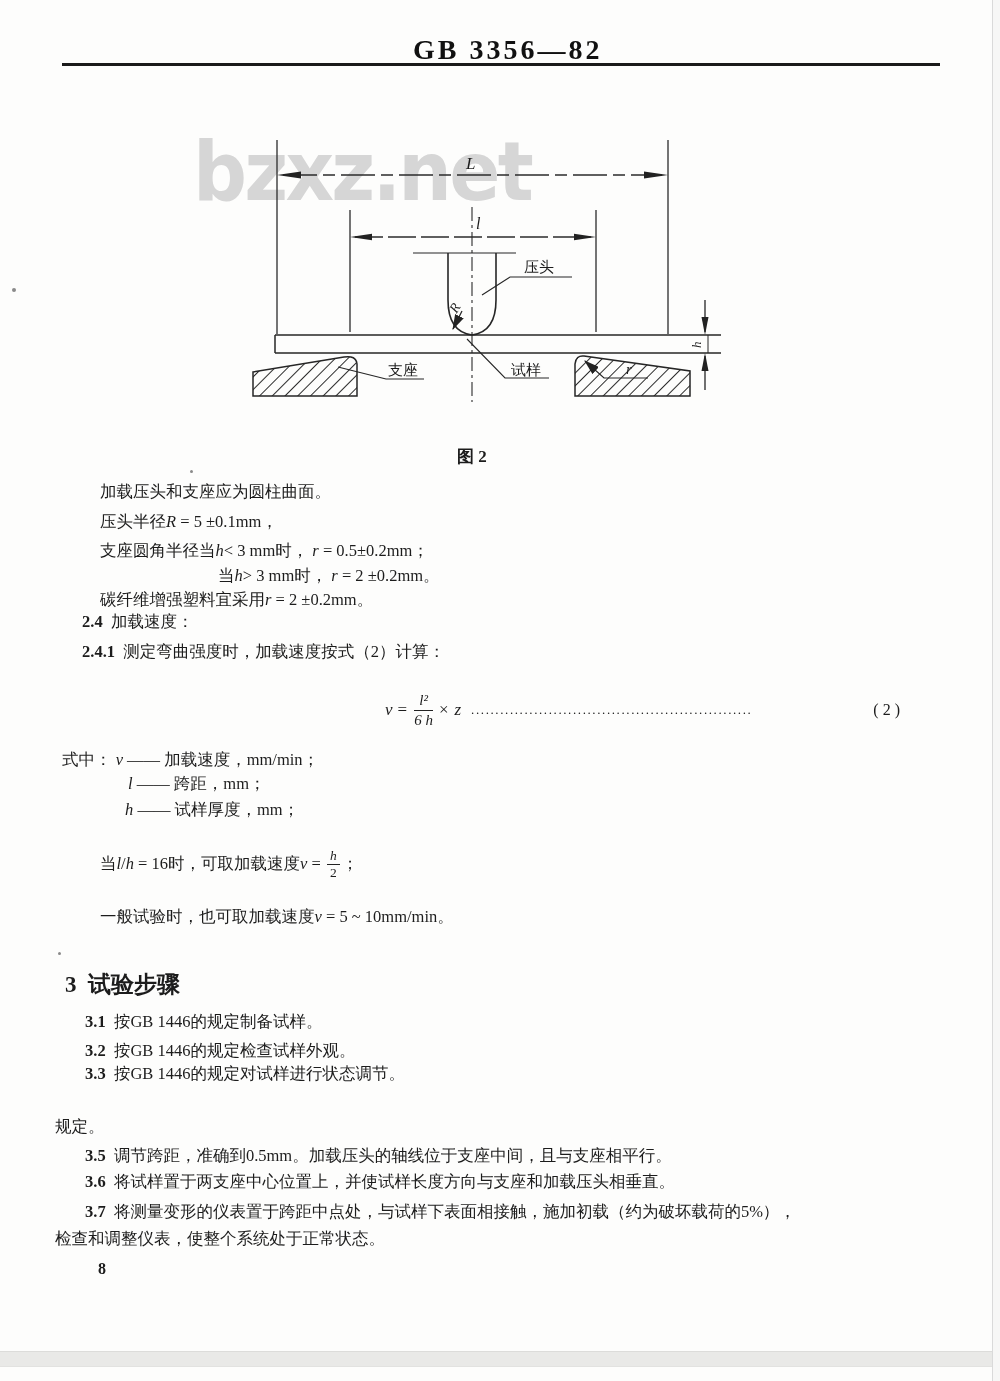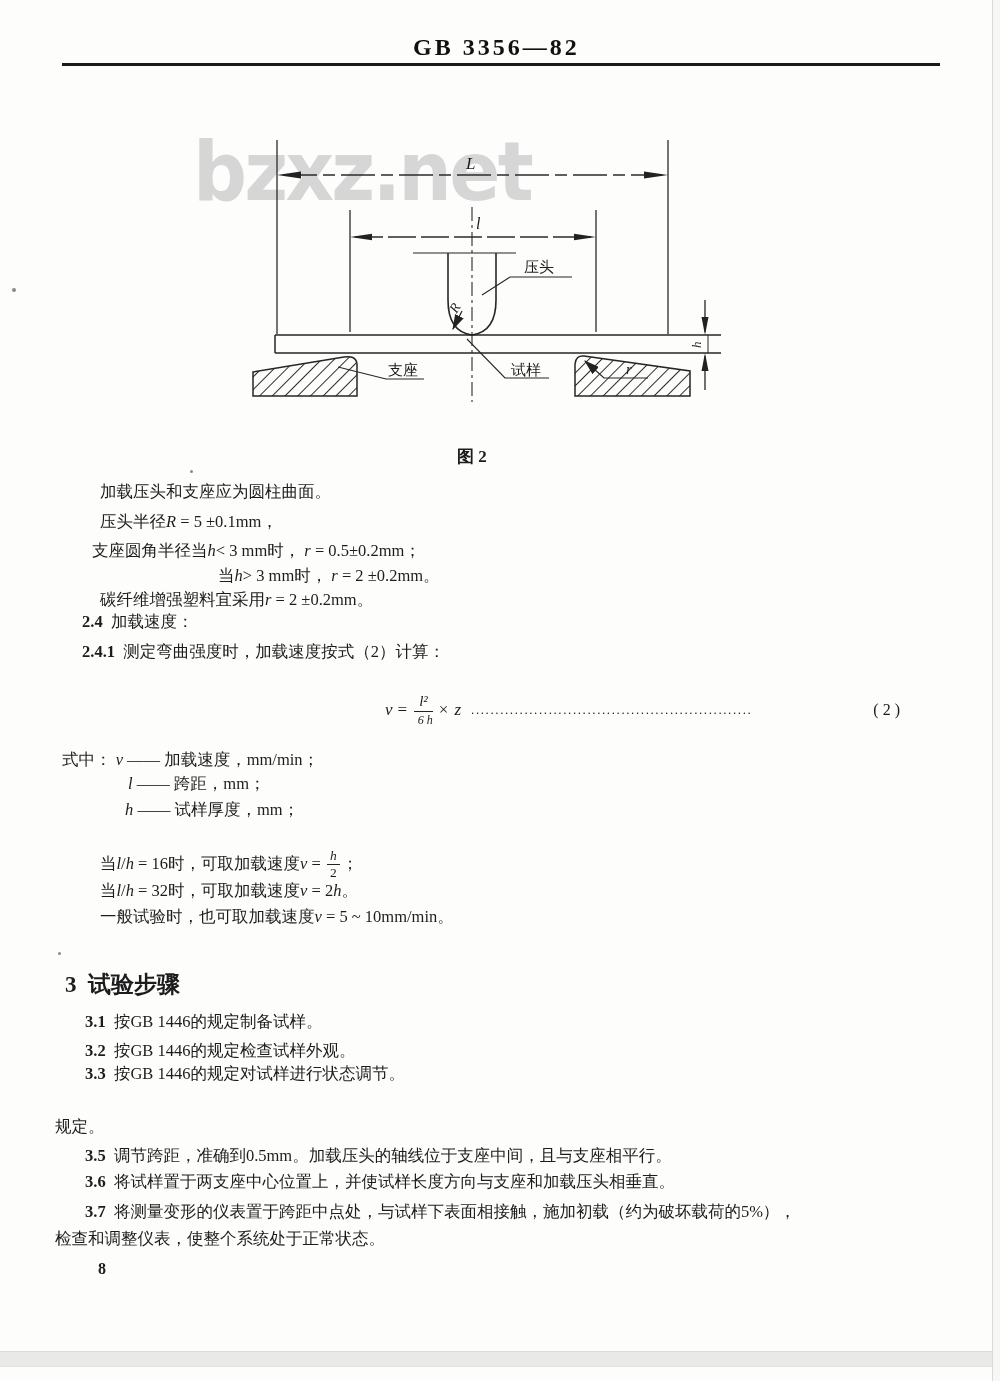--- a/index.html
+++ b/index.html
@@ -2,21 +2,21 @@
 <html><head>
 <meta charset="utf-8">
 <style>
   html,body{margin:0;padding:0;background:#777;}
   .page{
     position:relative;width:1000px;height:1381px;margin:0 auto;
     background:#fdfdfc;overflow:hidden;
     font-family:"Liberation Serif","DejaVu Serif",serif;color:#1c1c1c;
   }
   .hdr{
-    position:absolute;left:413px;top:34px;font-size:24px;font-weight:bold;
+    position:absolute;left:413px;top:34px;font-size:28px;font-weight:bold;
     letter-spacing:3px;color:#111;
   }
   .hrule{position:absolute;left:62px;top:63px;width:878px;height:3px;background:#1a1a1a;}
   .watermark{
     position:absolute;left:193px;top:124px;
     font-family:"DejaVu Sans","Liberation Sans",sans-serif;font-weight:bold;
     font-size:82px;letter-spacing:-3px;color:#d6d6d6;
     transform:scaleX(.92);transform-origin:left top;white-space:nowrap;
   }
   svg.fig{position:absolute;left:0;top:0;}
@@ -30,21 +30,21 @@
   .sfrac .fd{display:block;font-size:13.5px;padding-top:1px;line-height:1.05;}
   .sec{font-size:23px;}
   .formula{
     position:absolute;left:385px;top:686px;width:515px;height:48px;
     display:flex;align-items:center;font-size:17px;
   }
   .formula .it{font-style:italic;}
   .formula .eq{margin:0 7px 0 5px;}
   .formula .bfrac{display:inline-block;text-align:right;line-height:1;}
   .formula .bfrac .fn{display:block;font-size:15px;font-style:italic;border-bottom:1.4px solid #222;padding:0 5px 2px;}
-  .formula .bfrac .fd{display:block;font-size:12px;font-style:italic;padding-top:2px;}
+  .formula .bfrac .fd{display:block;font-size:15px;font-style:italic;padding-top:2px;}
   .formula .times{margin:0 6px;}
   .formula .dots{flex:1;overflow:hidden;white-space:nowrap;font-size:13px;letter-spacing:1.6px;margin:0 4px 0 10px;color:#222;}
   .formula .eqnum{font-size:16px;white-space:pre;}
   .pageno{position:absolute;left:98px;top:1260px;font-size:16px;font-weight:bold;}
   .botbar{position:absolute;left:0;top:1351px;width:1000px;height:14px;background:#e9e9e7;border-top:1px solid #dcdcda;border-bottom:1px solid #e2e2e0;}
   .edge-r{position:absolute;left:992px;top:0;width:1px;height:1381px;background:#dadada;}
   .edge-strip{position:absolute;left:993px;top:0;width:7px;height:1381px;background:#f7f7f6;}
   .speck{position:absolute;background:#8a8a8a;border-radius:50%;}
 </style>
 </head>
@@ -133,21 +133,21 @@
       <line x1="705" y1="390" x2="705" y2="356"></line>
       <polygon points="705,353 701.5,371 708.5,371" fill="#222" stroke="none"></polygon>
     </g>
     <text x="694" y="349" font-size="13" font-style="italic" fill="#1c1c1c" transform="rotate(-90 697 345)">h</text>
 
     <text class="caption" x="457" y="462" font-size="17" font-weight="bold" fill="#1c1c1c">图 2</text>
   </svg>
 
   <div class="line" style="left:100px;top:481px"><span>加载压头和支座应为圆柱曲面。</span></div>
   <div class="line" style="left:100px;top:511px"><span>压头半径</span><span class="it">R</span><span> = 5 ±0.1mm，</span></div>
-  <div class="line" style="left:92px;top:540px"><span>支座圆角半径当</span><span class="it">h</span><span>&lt; 3 mm时， </span><span class="it">r</span><span> = 0.5±0.2mm；</span></div>
+  <div class="line" style="left:100px;top:540px"><span>支座圆角半径当</span><span class="it">h</span><span>&lt; 3 mm时， </span><span class="it">r</span><span> = 0.5±0.2mm；</span></div>
   <div class="line" style="left:218px;top:565px"><span>当</span><span class="it">h</span><span>&gt; 3 mm时， </span><span class="it">r</span><span> = 2 ±0.2mm。</span></div>
   <div class="line" style="left:100px;top:589px"><span>碳纤维增强塑料宜采用</span><span class="it">r</span><span> = 2 ±0.2mm。</span></div>
   <div class="line" style="left:82px;top:611px"><span class="b">2.4</span><span>  加载速度：</span></div>
   <div class="line" style="left:82px;top:641px"><span class="b">2.4.1</span><span>  测定弯曲强度时，加载速度按式（2）计算：</span></div>
 
   <div class="formula">
     <span class="it">v</span>
     <span class="eq">=</span>
     <span class="bfrac">
       <span class="fn">l²</span>
@@ -156,21 +156,20 @@
     <span class="times">×</span>
     <span class="it">z</span>
     <span class="dots">..........................................................</span>
     <span class="eqnum">( 2 )</span>
   </div>
 
   <div class="line" style="left:62px;top:749px"><span>式中： </span><span class="it">v</span><span> —— 加载速度，mm/min；</span></div>
   <div class="line" style="left:128px;top:773px"><span class="it">l</span><span> —— 跨距，mm；</span></div>
   <div class="line" style="left:125px;top:799px"><span class="it">h</span><span> —— 试样厚度，mm；</span></div>
   <div class="line" style="left:100px;top:849px"><span>当</span><span class="it">l</span><span>/</span><span class="it">h</span><span> = 16时，可取加载速度</span><span class="it">v</span><span> = </span><span class="sfrac"><span class="fn">h</span><span class="fd">2</span></span><span>；</span></div>
-  <div class="line" style="left:100px;top:880px"><span>当</span><span class="it">l</span><span>/</span><span class="it">h</span><span> = 32时，可取加载速度</span><span class="it">v</span><span> = 2</span><span class="it">h</span><span>。</span></div>
   <div class="line" style="left:100px;top:906px"><span>一般试验时，也可取加载速度</span><span class="it">v</span><span> = 5 ~ 10mm/min。</span></div>
 
   <div class="line sec" style="left:65px;top:974px"><span class="b">3</span><span class="b">  试验步骤</span></div>
   <div class="line" style="left:85px;top:1011px"><span class="b">3.1</span><span>  按GB 1446的规定制备试样。</span></div>
   <div class="line" style="left:85px;top:1040px"><span class="b">3.2</span><span>  按GB 1446的规定检查试样外观。</span></div>
   <div class="line" style="left:85px;top:1063px"><span class="b">3.3</span><span>  按GB 1446的规定对试样进行状态调节。</span></div>
   <div class="line" style="left:55px;top:1116px"><span>规定。</span></div>
   <div class="line" style="left:85px;top:1145px"><span class="b">3.5</span><span>  调节跨距，准确到0.5mm。加载压头的轴线位于支座中间，且与支座相平行。</span></div>
   <div class="line" style="left:85px;top:1171px"><span class="b">3.6</span><span>  将试样置于两支座中心位置上，并使试样长度方向与支座和加载压头相垂直。</span></div>
   <div class="line" style="left:85px;top:1201px"><span class="b">3.7</span><span>  将测量变形的仪表置于跨距中点处，与试样下表面相接触，施加初载（约为破坏载荷的5%），</span></div>

